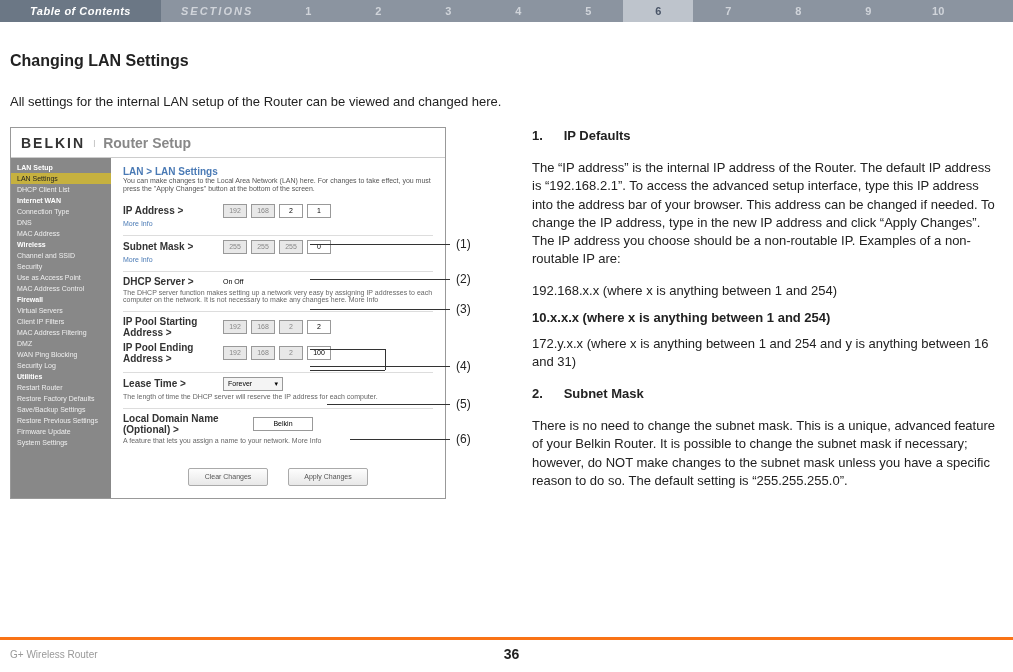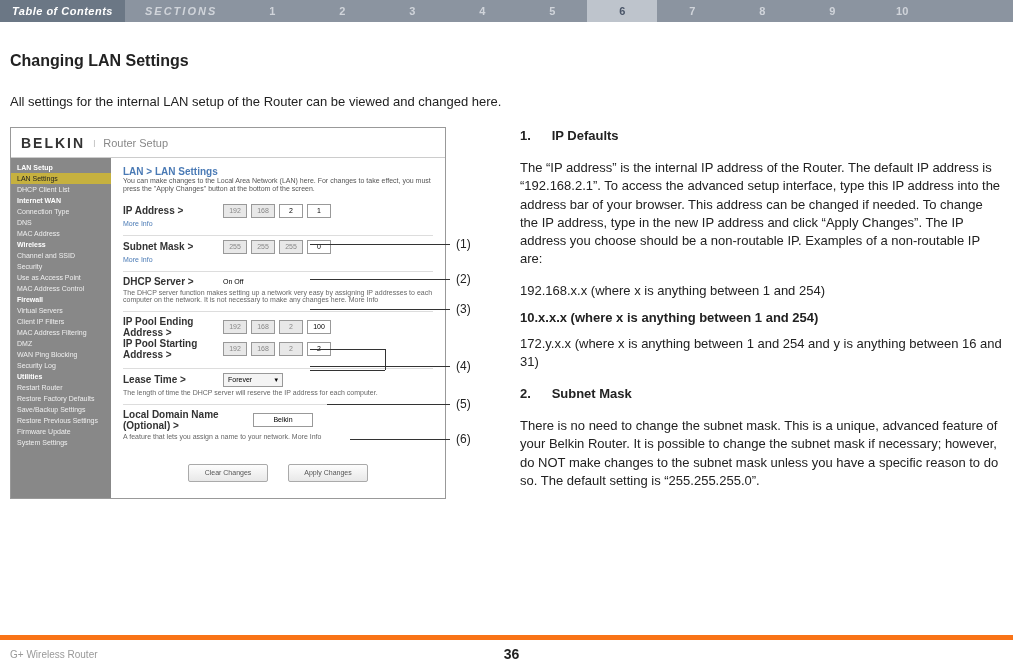--- a/index.html
+++ b/index.html
@@ -17,21 +17,21 @@
     .nav-bar {
       background: #8b94a0;
       height: 22px;
       display: flex;
       align-items: center;
       color: #fff;
       font-size: 11px;
     }
     .nav-toc {
       background: #6b7785;
-      padding: 0 12px;
+      padding: 0 30px;
       height: 100%;
       display: flex;
       align-items: center;
       font-weight: bold;
       font-style: italic;
       letter-spacing: 0.5px;
     }
     .nav-sections {
       padding: 0 20px;
       font-weight: bold;
@@ -63,21 +63,21 @@
       color: #222;
       margin-bottom: 24px;
     }
     .intro {
       font-size: 13px;
       color: #222;
       margin-bottom: 18px;
     }
     .columns {
       display: flex;
-      gap: 20px;
+      gap: 32px;
     }
     .left-col {
       width: 490px;
       position: relative;
     }
     .right-col {
       flex: 1;
       font-size: 13px;
       color: #222;
       line-height: 1.4;
@@ -116,21 +116,22 @@
       font-size: 14px;
       letter-spacing: 2px;
       color: #333;
     }
     .ss-divider {
       color: #aaa;
       margin: 0 8px;
     }
     .ss-title {
       color: #888;
-      font-size: 11px;
+      font-size: 14px;
+      font-weight: bold;
     }
     .ss-body {
       display: flex;
       height: calc(100% - 30px);
     }
     .ss-sidebar {
       width: 100px;
       background: #888;
       padding: 4px 0;
       font-size: 7px;
@@ -259,21 +260,21 @@
     .callout-line {
       height: 1px;
       background: #333;
     }
     
     .footer {
       position: absolute;
       bottom: 10px;
       left: 0;
       right: 0;
-      border-top: 5px solid #f97316;
+      border-top: 3px solid #f97316;
       padding-top: 6px;
       display: flex;
       align-items: center;
       font-size: 10px;
       color: #999;
     }
     .footer-left {
       padding-left: 10px;
       flex: 1;
     }
@@ -385,36 +386,36 @@
             <div class="ss-field">
               <div class="ss-field-row">
                 <div class="ss-label">DHCP Server &gt;</div>
                 <div class="ss-radio">On  Off</div>
               </div>
               <div class="ss-note">The DHCP server function makes setting up a network very easy by assigning IP addresses to each computer on the network. It is not necessary to make any changes here. More Info</div>
             </div>
             <hr class="ss-hr">
 
             <div class="ss-field">
+              <div class="ss-field-row">
+                <div class="ss-label">IP Pool Starting Address &gt;</div>
+                <div class="ss-inputs">
+                  <div class="ss-input disabled">192</div>
+                  <div class="ss-input disabled">168</div>
+                  <div class="ss-input disabled">2</div>
+                  <div class="ss-input">2</div>
+                </div>
+              </div>
               <div class="ss-field-row" style="margin-top:4px;">
                 <div class="ss-label">IP Pool Ending Address &gt;</div>
                 <div class="ss-inputs">
                   <div class="ss-input disabled">192</div>
                   <div class="ss-input disabled">168</div>
                   <div class="ss-input disabled">2</div>
                   <div class="ss-input">100</div>
-                </div>
-              </div>
-              <div class="ss-field-row">
-                <div class="ss-label">IP Pool Starting Address &gt;</div>
-                <div class="ss-inputs">
-                  <div class="ss-input disabled">192</div>
-                  <div class="ss-input disabled">168</div>
-                  <div class="ss-input disabled">2</div>
-                  <div class="ss-input">2</div>
                 </div>
               </div>
             </div>
             <hr class="ss-hr">
 
             <div class="ss-field">
               <div class="ss-field-row">
                 <div class="ss-label">Lease Time &gt;</div>
                 <div class="ss-select">
                   <span>Forever</span>

